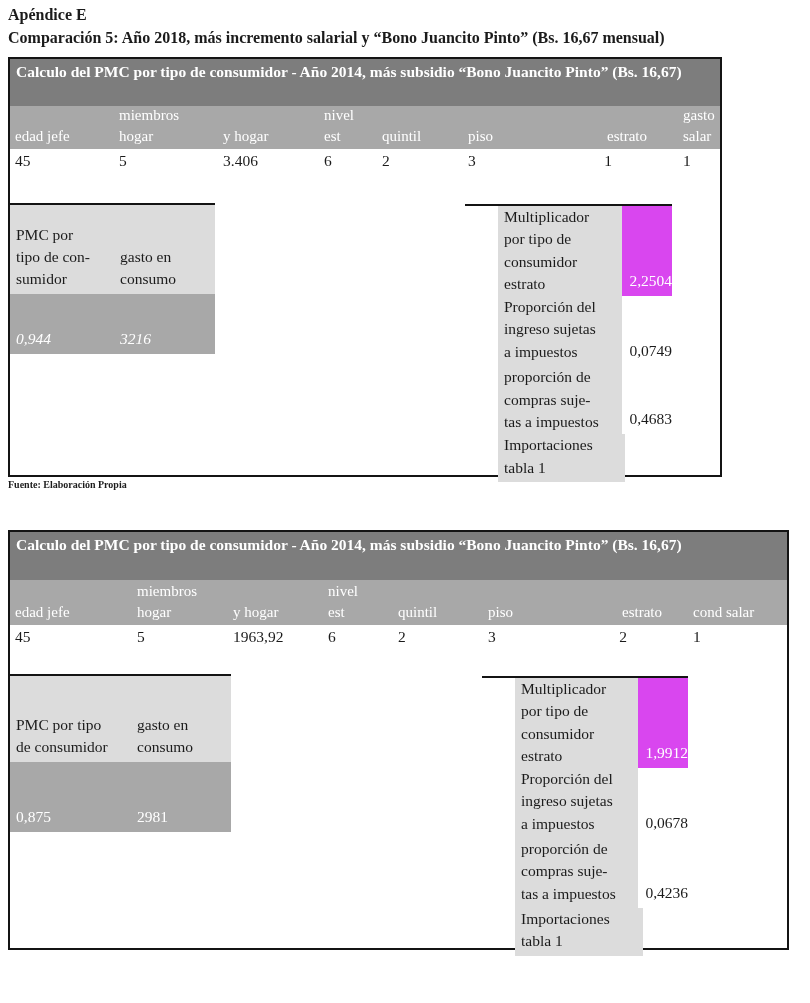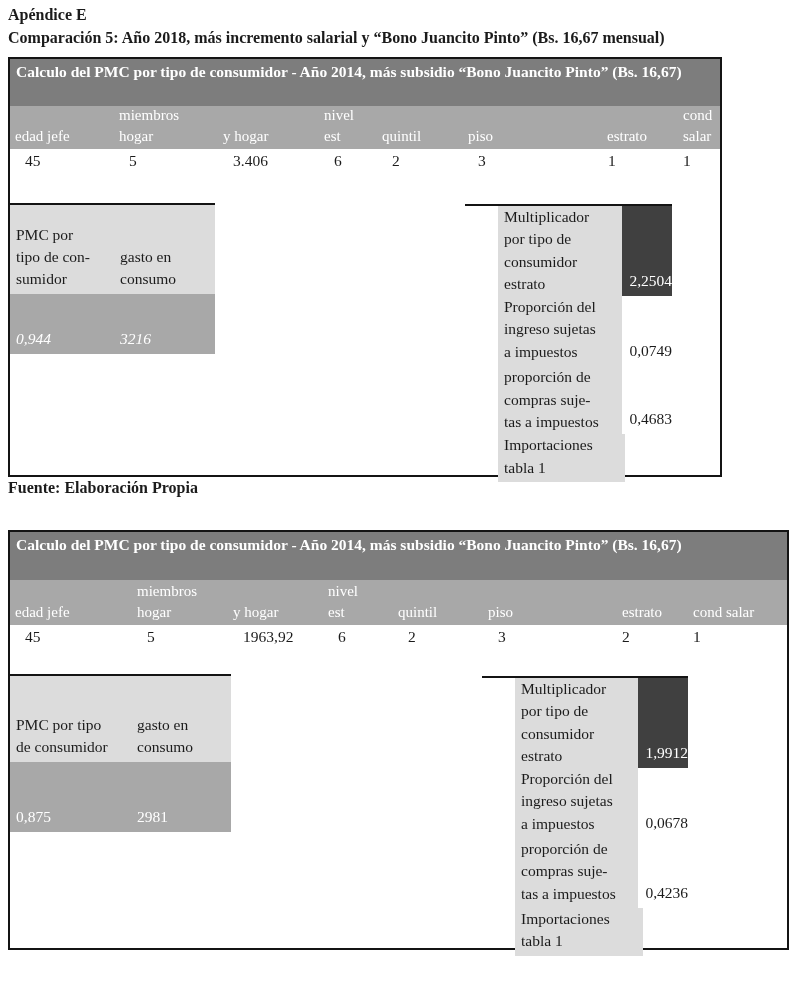--- a/index.html
+++ b/index.html
@@ -15,21 +15,21 @@
   .heading {
     position: absolute;
     left: 8px;
     font-weight: bold;
     font-size: 16px;
     line-height: 18px;
     white-space: nowrap;
   }
   #appendix-title { top: 6px; }
   #comparison-title { top: 29px; }
-  #source-note { position: absolute; left: 8px; top: 479px; font-weight: bold; font-size: 16px; }
+  #source-note { position: absolute; left: 8px; top: 479px; font-weight: bold; font-size: 10px; }
 
   .ctable {
     position: absolute;
     border: 2px solid #141414;
     background: #ffffff;
     display: flex;
     flex-direction: column;
     box-sizing: border-box;
   }
   #table1 { left: 8px; top: 57px; width: 714px; height: 420px; }
@@ -64,21 +64,21 @@
     white-space: pre-line;
     box-sizing: border-box;
   }
   .data-row {
     display: flex;
     font-size: 15.5px;
     box-sizing: border-box;
   }
   #table1 .data-row { height: 28px; }
   #table2 .data-row { height: 25px; }
-  .data-row .cell { padding: 3px 5px 0 15px; box-sizing: border-box; }
+  .data-row .cell { padding: 3px 5px 0 5px; box-sizing: border-box; }
 
   
   #table1 .c1 { width: 104px; } #table1 .c2 { width: 104px; }
   #table1 .c3 { width: 101px; } #table1 .c4 { width: 58px; }
   #table1 .c5 { width: 86px; }  #table1 .c6 { width: 130px; }
   #table1 .c7 { width: 59px; }  #table1 .c8 { width: 68px; }
   
   #table2 .c1 { width: 122px; } #table2 .c2 { width: 96px; }
   #table2 .c3 { width: 95px; }  #table2 .c4 { width: 70px; }
   #table2 .c5 { width: 90px; }  #table2 .c6 { width: 124px; }
@@ -141,21 +141,21 @@
   #table1 .mult-label { width: 127px; }
   #table2 .mult-label { width: 128px; }
   .mult-value {
     flex: 1;
     display: flex;
     align-items: flex-end;
     padding: 0 0 6px 7px;
     font-size: 15.5px;
     box-sizing: border-box;
   }
-  .mult-value.dark { background: #404040; color: #ffffff; }
+  .mult-value.dark { background: #d946ef; color: #ffffff; }
 </style>
 </head>
 <body>
 
 <div id="doc">
 
   <div id="appendix-title" class="heading">Apéndice E</div>
   <div id="comparison-title" class="heading">Comparación 5: Año 2018, más incremento salarial y “Bono Juancito Pinto” (Bs. 16,67 mensual)</div>
 
   <div id="table1" class="ctable">
@@ -163,21 +163,21 @@
     <div class="header-row">
       <div class="cell c1">edad jefe</div>
       <div class="cell c2">miembros
 hogar</div>
       <div class="cell c3">y hogar</div>
       <div class="cell c4">nivel
 est</div>
       <div class="cell c5">quintil</div>
       <div class="cell c6">piso</div>
       <div class="cell c7">estrato</div>
-      <div class="cell c8">cond
+      <div class="cell c8">gasto
 salar</div>
     </div>
     <div class="data-row">
       <div class="cell c1">45</div>
       <div class="cell c2">5</div>
       <div class="cell c3">3.406</div>
       <div class="cell c4">6</div>
       <div class="cell c5">2</div>
       <div class="cell c6">3</div>
       <div class="cell c7">1</div>

